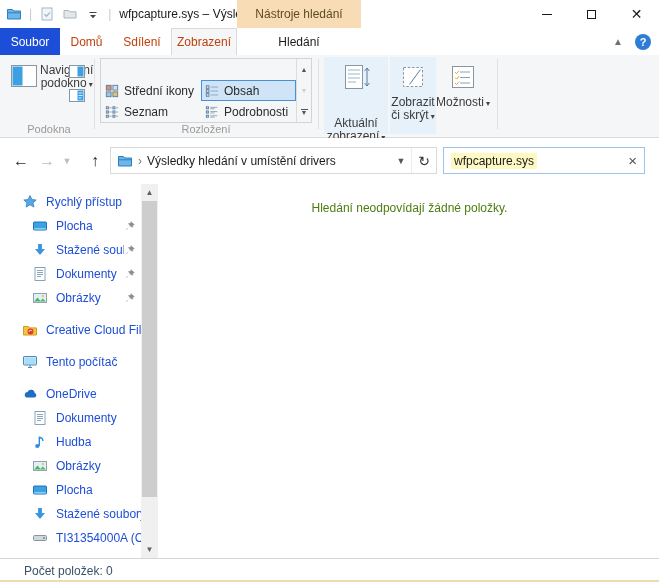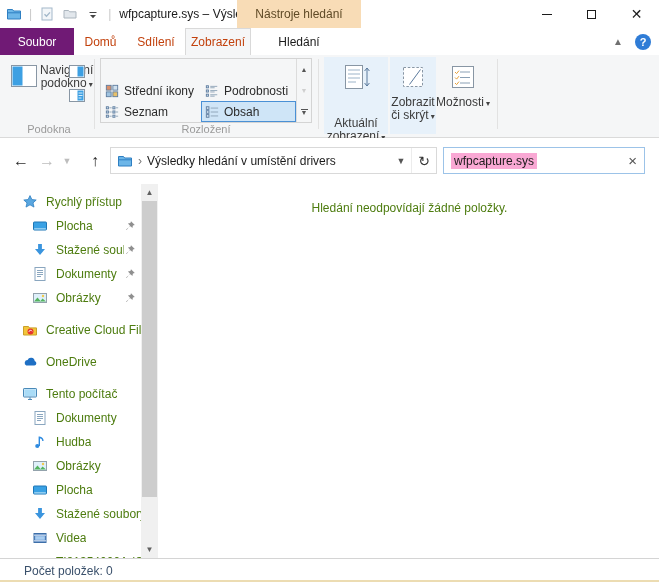--- a/index.html
+++ b/index.html
@@ -19,21 +19,21 @@
   .ctx-tab{position:absolute;left:237px;top:0;width:124px;height:28px;background:#f8dcb6;display:flex;align-items:center;justify-content:center;color:#5f4a26;}
   .win-controls{position:absolute;right:0;top:0;display:flex;height:28px;}
   .win-btn{width:45px;height:28px;display:flex;align-items:center;justify-content:center;color:#1b1b1b;}
   .glyph-min{width:10px;border-top:1px solid #1b1b1b;display:block;}
   .glyph-max{width:9px;height:9px;border:1px solid #1b1b1b;display:block;}
   .glyph-close{font-size:14px;line-height:1;}
 
   
   .tabrow{height:27px;display:flex;position:relative;background:#fff;}
   .tab{display:flex;align-items:center;justify-content:center;color:#c2410c;}
-  .tab-file{width:74px;background:#701a75;color:#fff;}
+  .tab-file{width:60px;background:#1d4ed8;color:#fff;}
   .tab-normal{padding:0;}
   .tab-domu{width:53px;} .tab-sdileni{width:58px;}
   .tab-active{width:66px;background:#f5f6f7;border:1px solid #d9d9d9;border-bottom:none;}
   .tab-hledani{position:absolute;left:237px;top:0;width:124px;height:27px;display:flex;align-items:center;justify-content:center;}
   .tabrow-right{position:absolute;right:8px;top:0;height:27px;display:flex;align-items:center;gap:12px;}
   .ribbon-collapse{color:#707070;font-size:10px;}
   .help-btn{width:16px;height:16px;border-radius:50%;background:#2f7cd6;color:#fff;font-size:11px;font-weight:bold;display:flex;align-items:center;justify-content:center;}
 
   
   .ribbon{height:83px;background:#f5f6f7;border-bottom:1px solid #dadada;position:relative;}
@@ -70,32 +70,32 @@
   .na-fwd{left:36px;width:22px;color:#bdbdbd;}
   .na-hist{left:60px;width:14px;color:#bdbdbd;}
   .na-up{left:82px;width:26px;color:#2b2b2b;}
   .address-box{position:absolute;left:110px;top:9px;width:327px;height:27px;border:1px solid #d9d9d9;background:#fff;display:flex;align-items:center;padding-left:6px;}
   .addr-chev{color:#777;margin:0 5px;font-size:12px;}
   .addr-text{white-space:nowrap;}
   .addr-right{margin-left:auto;display:flex;align-items:center;height:100%;}
   .addr-drop{width:20px;text-align:center;color:#555;}
   .addr-refresh{width:25px;height:100%;display:flex;align-items:center;justify-content:center;color:#333;font-size:14px;border-left:1px solid #ececec;}
   .search-box{position:absolute;left:443px;top:9px;width:202px;height:27px;border:1px solid #9cc3e8;background:#fff;display:flex;align-items:center;padding:0 7px;}
-  .search-sel{background:#f9a8d4;padding:1px 3px;color:#1b1b1b;}
+  .search-sel{background:#fef9c3;padding:1px 3px;color:#1b1b1b;}
   .search-clear{margin-left:auto;color:#555;font-size:15px;line-height:1;}
 
   
   .content{height:374px;display:flex;background:#fff;}
   .sidebar{width:160px;position:relative;overflow:hidden;padding-top:6px;}
   .tree-item{height:24px;display:flex;align-items:center;}
   .tree-item.lvl0{padding-left:22px;}
   .tree-item.lvl1{padding-left:32px;}
   .tree-item.gap{margin-top:8px;}
   .tree-icon{width:16px;margin-right:8px;flex:0 0 auto;}
-  .tree-label{white-space:nowrap;overflow:hidden;color:#4d7c0f;}
+  .tree-label{white-space:nowrap;overflow:hidden;color:#1d4ed8;}
   .pin{margin-left:auto;margin-right:24px;flex:0 0 auto;}
   .sb-scroll{position:absolute;left:141px;top:0;bottom:0;width:17px;background:#f0f0f0;}
   .sb-arrow{position:absolute;left:0;width:17px;height:17px;display:flex;align-items:center;justify-content:center;color:#606060;font-size:8px;}
   .sb-up{top:0;} .sb-down{bottom:0;}
   .sb-thumb{position:absolute;left:1px;width:15px;top:17px;height:296px;background:#cdcdcd;}
   .main{flex:1;padding-top:17px;text-align:center;color:#4d7c0f;}
 
   
   .statusbar{height:24px;border-top:1px solid #d4d4d4;display:flex;align-items:center;padding-left:24px;color:#3a506b;position:relative;}
   .statusbar::after{content:"";position:absolute;left:0;right:0;bottom:0;height:2px;background:#ecdcb2;}
@@ -218,46 +218,46 @@
                   <rect x="9" y="6.8" width="2.4" height="2.4"></rect>
                   <rect x="9" y="11.6" width="2.4" height="2.4"></rect>
                 </g>
                 <path d="M5 3.2h2.6M5 8h2.6M5 12.8h2.6M12.5 3.2H15M12.5 8H15M12.5 12.8H15" stroke="#8aa0b5"></path>
               </svg>
             </span>
     <span class="opt-label">Seznam</span>
   </div>
         </div>
       <div class="layout-col layout-col2">
+          <div class="layout-opt selected">
+    <span class="opt-icon icon14">
+              <svg viewBox="0 0 16 16">
+                <g stroke="#5b7a9d" fill="#cfe0ee">
+                  <rect x="1.5" y="2" width="3" height="3"></rect>
+                  <rect x="1.5" y="6.5" width="3" height="3"></rect>
+                  <rect x="1.5" y="11" width="3" height="3"></rect>
+                </g>
+                <path d="M6.5 3.5H15M6.5 8H15M6.5 12.5H15" stroke="#8aa0b5"></path>
+              </svg>
+            </span>
+    <span class="opt-label">Obsah</span>
+  </div>
           <div class="layout-opt">
     <span class="opt-icon icon14">
               <svg viewBox="0 0 16 16">
                 <g stroke="#5b7a9d" fill="#cfe0ee">
                   <rect x="1.5" y="2" width="2.4" height="2.4"></rect>
                   <rect x="1.5" y="6.8" width="2.4" height="2.4"></rect>
                   <rect x="1.5" y="11.6" width="2.4" height="2.4"></rect>
                 </g>
                 <path d="M6 2.7h8M6 4.3h5M6 7.5h8M6 9.1h5M6 12.3h8M6 13.9h5" stroke="#8aa0b5"></path>
               </svg>
             </span>
     <span class="opt-label">Podrobnosti</span>
   </div>
-          <div class="layout-opt selected">
-    <span class="opt-icon icon14">
-              <svg viewBox="0 0 16 16">
-                <g stroke="#5b7a9d" fill="#cfe0ee">
-                  <rect x="1.5" y="2" width="3" height="3"></rect>
-                  <rect x="1.5" y="6.5" width="3" height="3"></rect>
-                  <rect x="1.5" y="11" width="3" height="3"></rect>
-                </g>
-                <path d="M6.5 3.5H15M6.5 8H15M6.5 12.5H15" stroke="#8aa0b5"></path>
-              </svg>
-            </span>
-    <span class="opt-label">Obsah</span>
-  </div>
         </div>
     </div>
     <div class="layout-scroll">
       <div class="lscell">▲</div>
       <div class="lscell disabled">▼</div>
       <div class="lscell">
           <span class="more-glyph"><i></i>▼</span>
         </div>
     </div>
   </div>
@@ -398,37 +398,37 @@
               <circle cx="8.5" cy="9.5" r="3" fill="#e5352f"></circle>
               <path d="M6.9 9.8a1.7 1.7 0 013.2-.5" stroke="#fff" fill="none" stroke-width="0.9"></path>
             </svg>
           </span>
     <span class="tree-label">Creative Cloud Fil</span>
 
   </div>
         <div class="tree-item lvl0 gap">
     <span class="tree-icon icon16">
             <svg viewBox="0 0 16 16">
-              <path d="M4.3 11.5h7.9a2.3 2.3 0 00.5-4.5A3.7 3.7 0 005.6 6 2.9 2.9 0 004.3 11.5z" fill="#1e6fc4"></path>
-            </svg>
-          </span>
-    <span class="tree-label">OneDrive</span>
-
-  </div>
-        <div class="tree-item lvl0 gap">
-    <span class="tree-icon icon16">
-            <svg viewBox="0 0 16 16">
               <rect x="1.5" y="2.5" width="13" height="8.5" rx="0.6" fill="#d6ecfa" stroke="#4a89b8"></rect>
               <rect x="2.5" y="3.5" width="11" height="6.5" fill="#aadcf7"></rect>
               <path d="M6 13.5h4M8 11.2v2.3" stroke="#4a89b8"></path>
             </svg>
           </span>
     <span class="tree-label">Tento počítač</span>
 
   </div>
+        <div class="tree-item lvl0 gap">
+    <span class="tree-icon icon16">
+            <svg viewBox="0 0 16 16">
+              <path d="M4.3 11.5h7.9a2.3 2.3 0 00.5-4.5A3.7 3.7 0 005.6 6 2.9 2.9 0 004.3 11.5z" fill="#1e6fc4"></path>
+            </svg>
+          </span>
+    <span class="tree-label">OneDrive</span>
+
+  </div>
         <div class="tree-item lvl1">
     <span class="tree-icon icon16">
             <svg viewBox="0 0 16 16">
               <rect x="3" y="1.5" width="10" height="13" fill="#fff" stroke="#8aa6bf"></rect>
               <path d="M5 4.5h6M5 6.5h6M5 8.5h6M5 10.5h4" stroke="#8aa6bf"></path>
             </svg>
           </span>
     <span class="tree-label">Dokumenty</span>
 
   </div>
@@ -463,31 +463,20 @@
     <span class="tree-label">Plocha</span>
 
   </div>
         <div class="tree-item lvl1">
     <span class="tree-icon icon16">
             <svg viewBox="0 0 16 16">
               <path d="M6.1 2h3.8v5h3.1L8 13 3 7h3.1z" fill="#3b95de"></path>
             </svg>
           </span>
     <span class="tree-label">Stažené soubory</span>
-
-  </div>
-        <div class="tree-item lvl1">
-    <span class="tree-icon icon16">
-            <svg viewBox="0 0 16 16">
-              <rect x="2" y="3.5" width="12" height="9" fill="#5b8ac5" stroke="#3d6ea8"></rect>
-              <path d="M2 5.2h12M2 10.8h12" stroke="#fff" stroke-width="0.8"></path>
-              <rect x="3.2" y="6.2" width="9.6" height="3.6" fill="#a8cdf0"></rect>
-            </svg>
-          </span>
-    <span class="tree-label">Videa</span>
 
   </div>
         <div class="tree-item lvl1">
     <span class="tree-icon icon16">
             <svg viewBox="0 0 16 16">
               <rect x="1.5" y="5.5" width="13" height="5" rx="1" fill="#cfd8de" stroke="#8a949c"></rect>
               <circle cx="12" cy="8" r="0.9" fill="#49a36b"></circle>
             </svg>
           </span>
     <span class="tree-label">TI31354000A (C:)</span>

